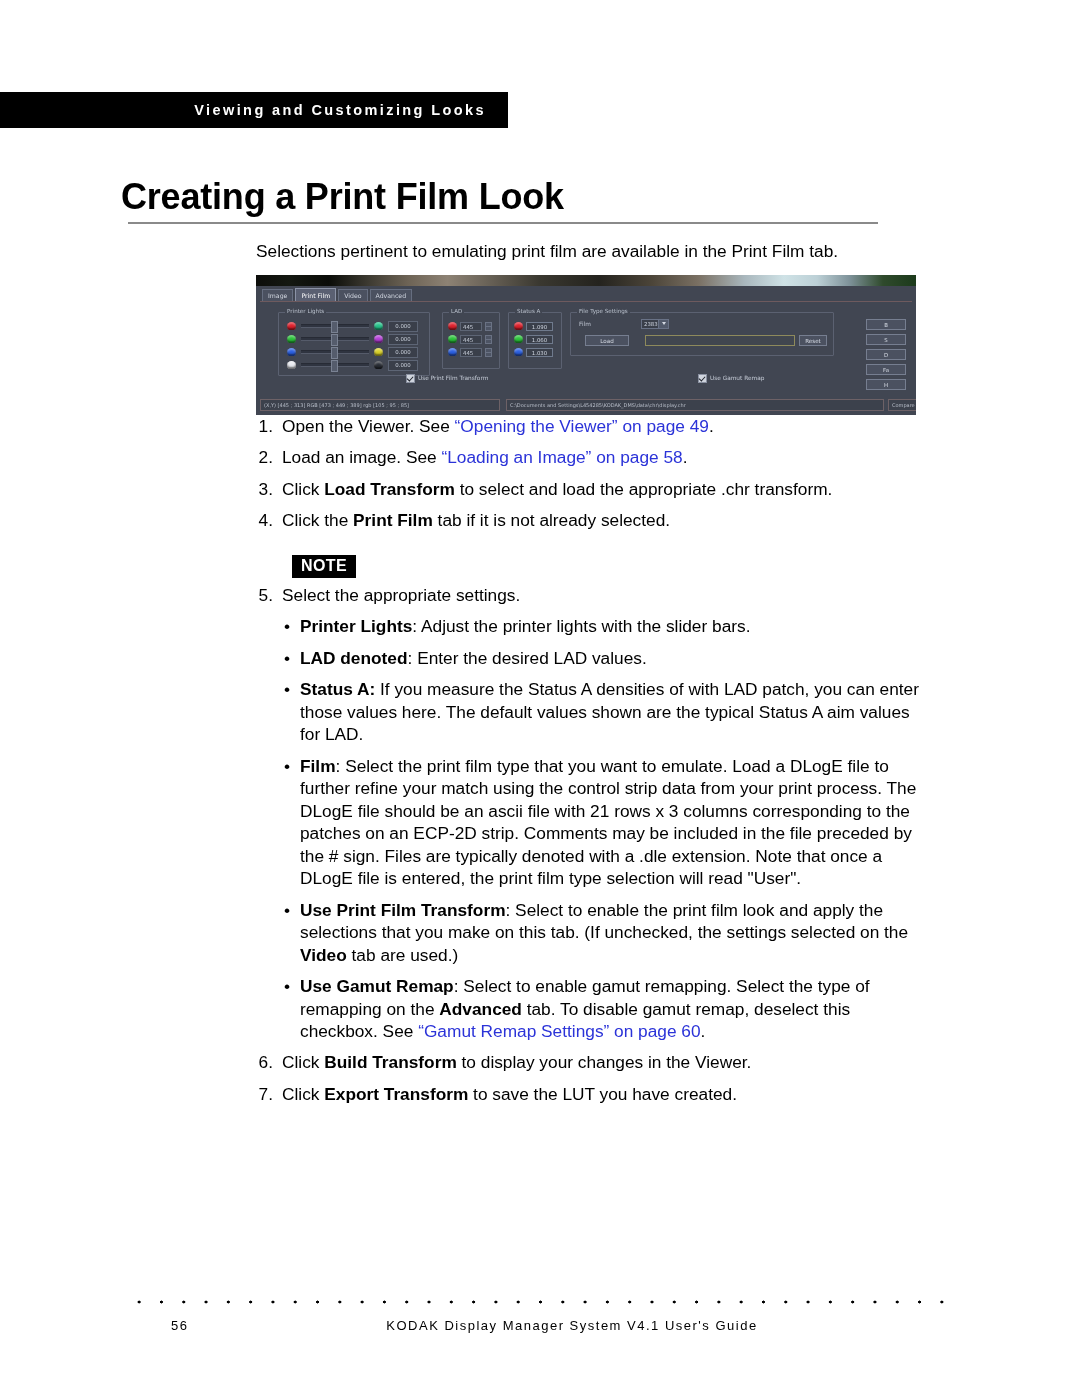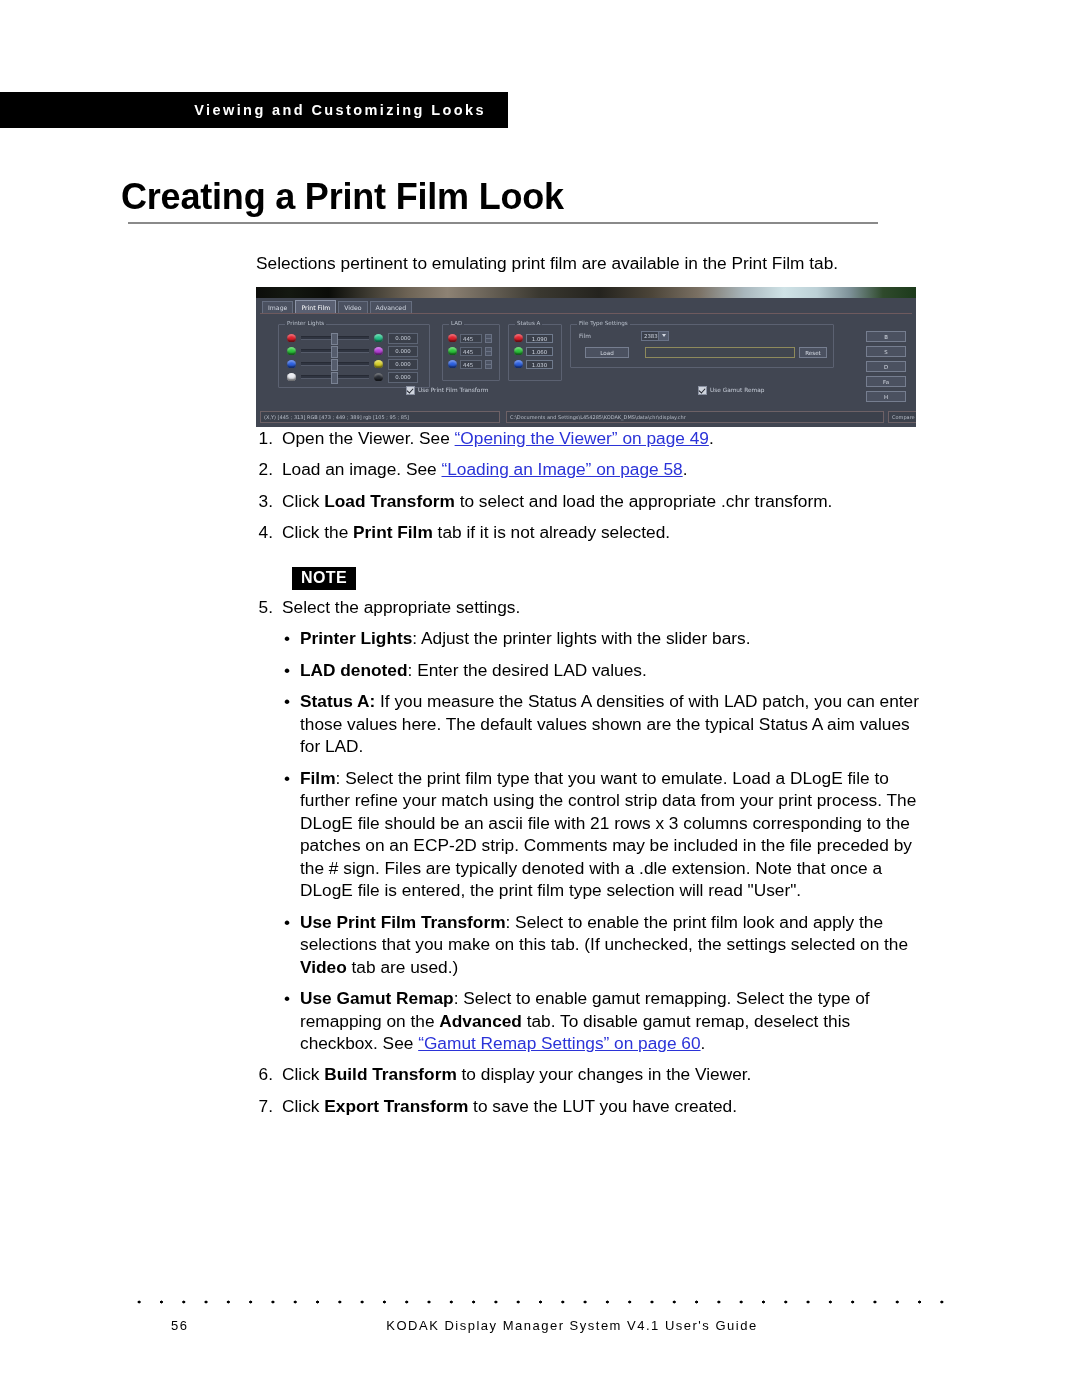--- a/index.html
+++ b/index.html
@@ -59,21 +59,21 @@
   
   .body-col {
     position: absolute;
     left: 256px;
     top: 236px;
     width: 672px;
   }
   .intro-para {
     font-size: 17.3px;
     line-height: 1.32;
-    margin: 16px 0 12px 0;
+    margin: 4px 0 12px 0;
   }
 
   
   .shot {
     position: relative;
     width: 660px;
     height: 140px;
     margin-top: 4px;
     background: #3f4450;
     overflow: hidden;
@@ -291,21 +291,21 @@
   }
   ol.steps, ul.bullets { margin: 0; padding: 0; list-style: none; }
   .step {
     display: flex;
     font-size: 17.3px;
     line-height: 1.30;
     margin-bottom: 9px;
   }
   .step .num { width: 26px; flex: 0 0 26px; text-align: right; padding-right: 9px; box-sizing: border-box; }
   .step .txt { flex: 1; }
-  .link { color: #2b33d8; text-decoration: underline; }
+  .link { color: #2b33d8; }
   b { font-weight: bold; }
 
   .note-badge {
     display: inline-block;
     background: #000000;
     color: #ffffff;
     font-size: 16px;
     font-weight: bold;
     letter-spacing: 0.4px;
     padding: 2px 9px 3px 9px;

